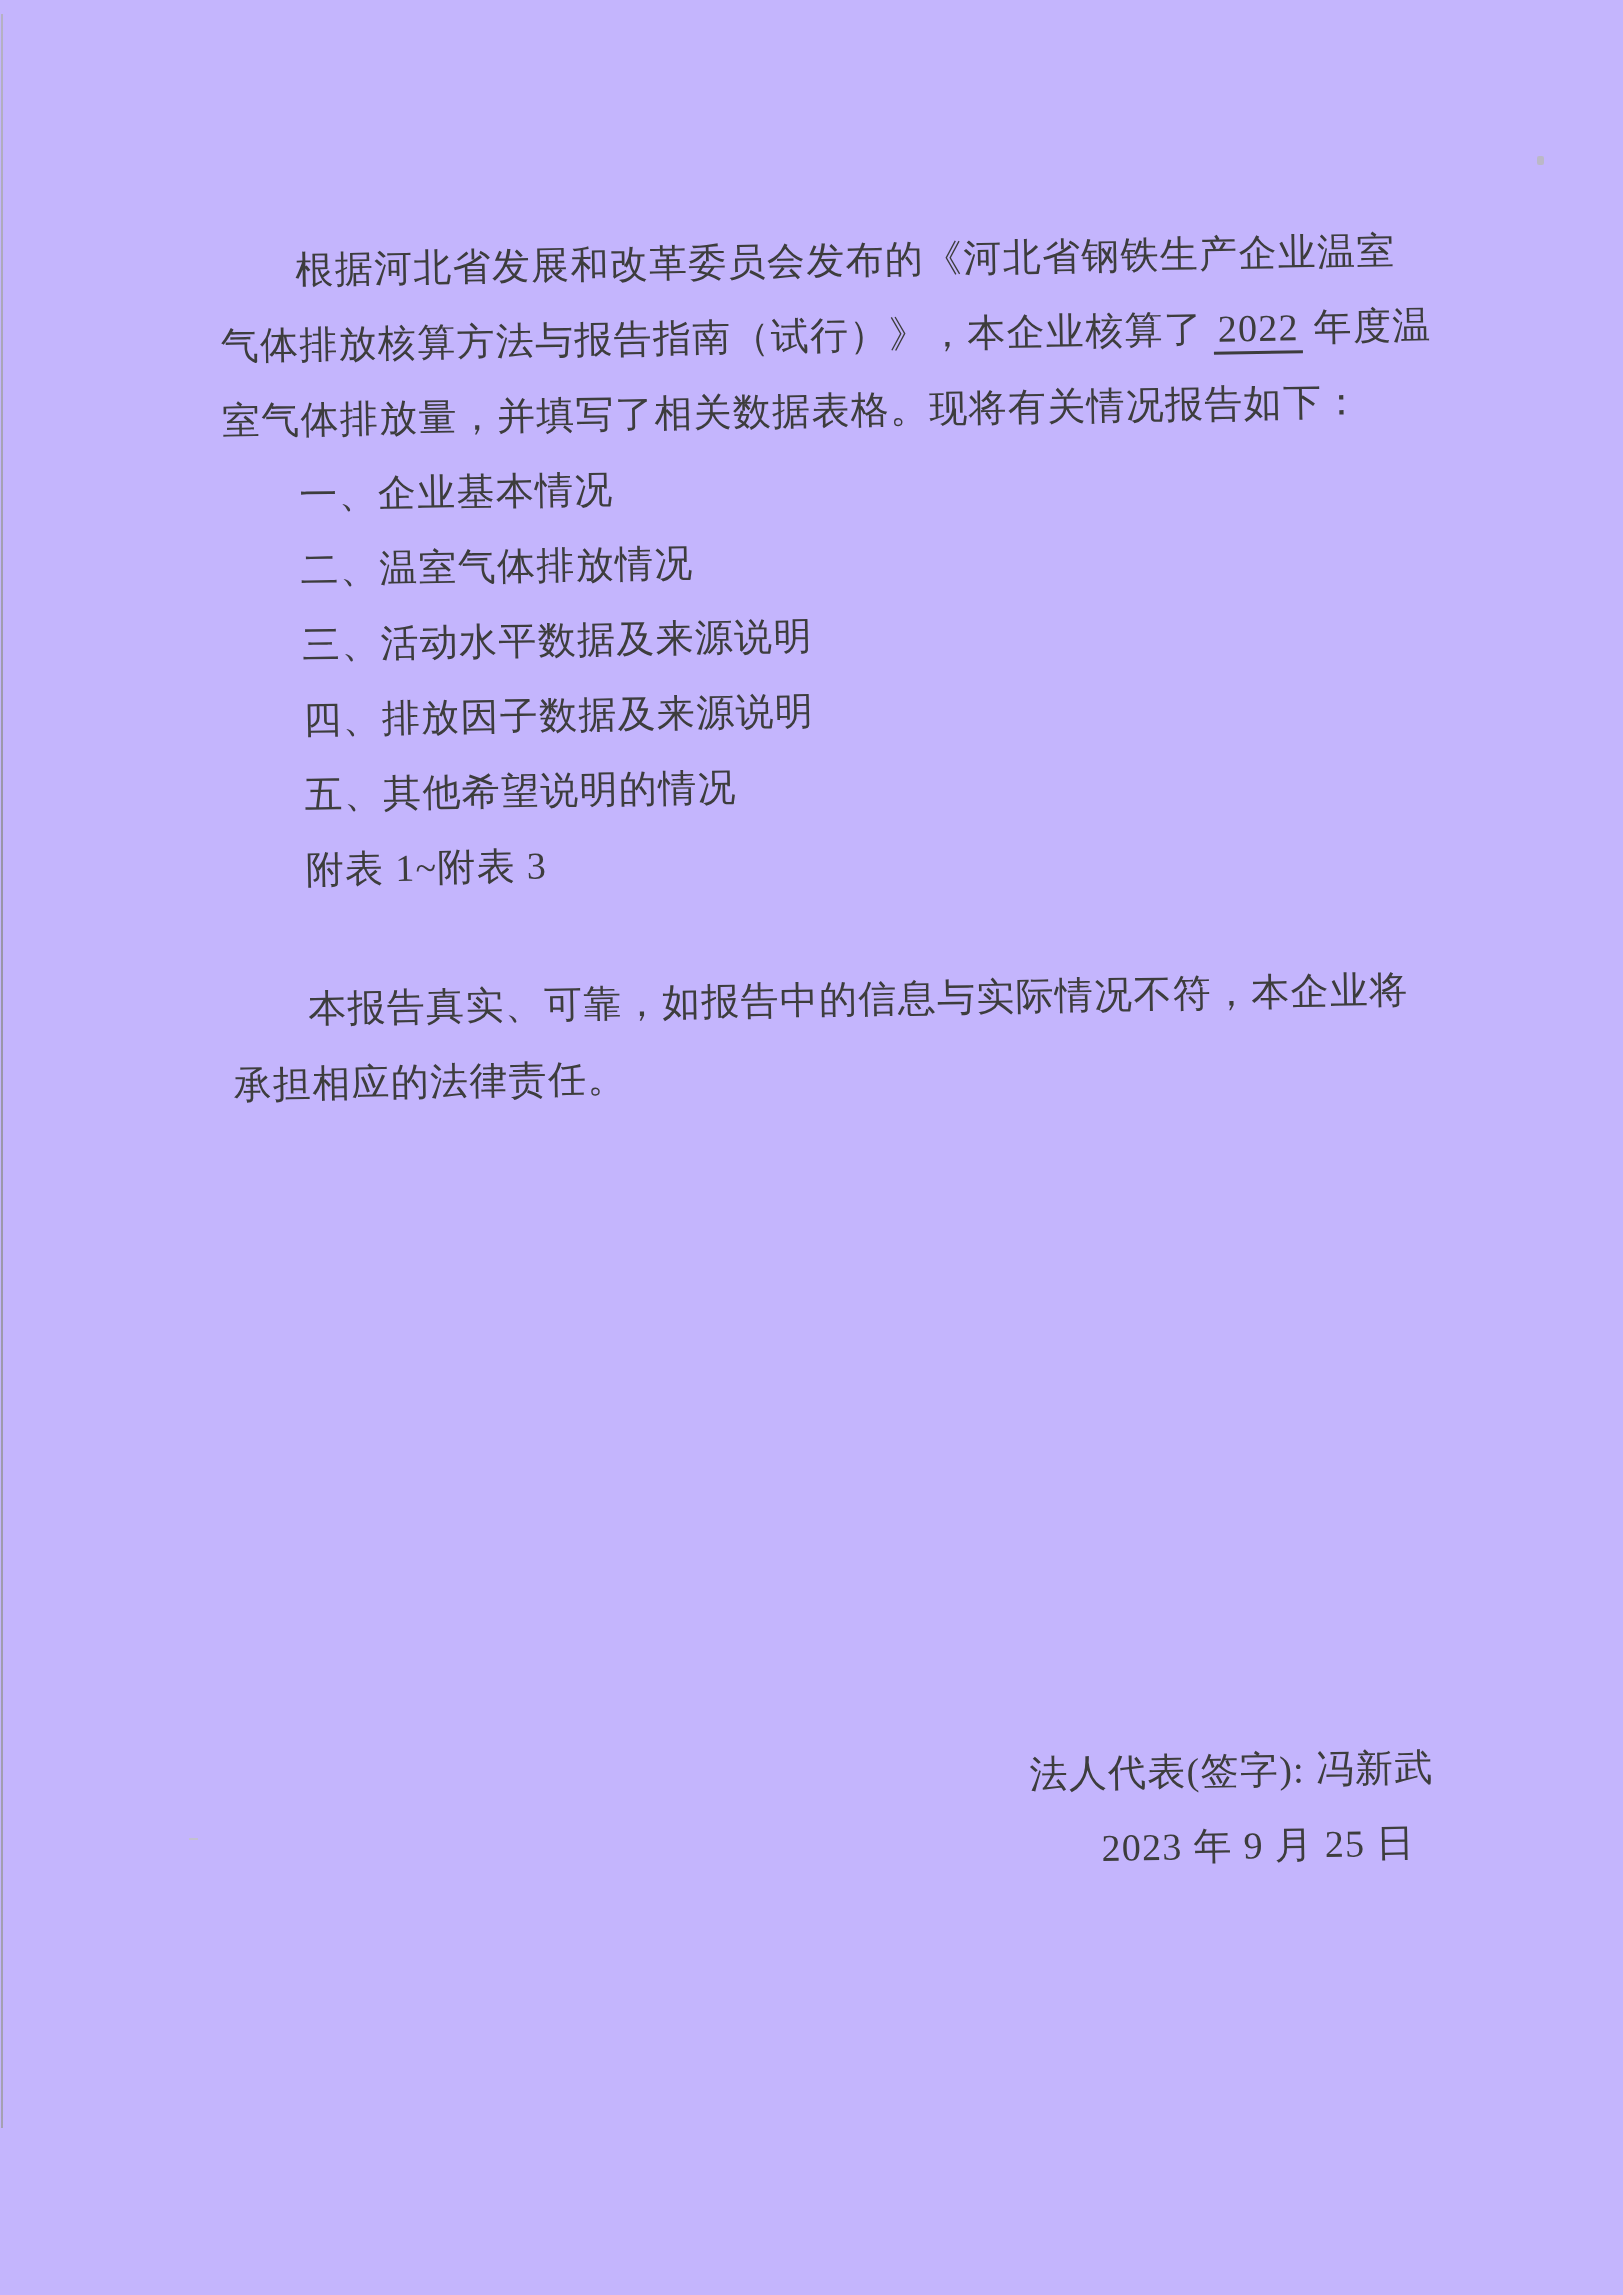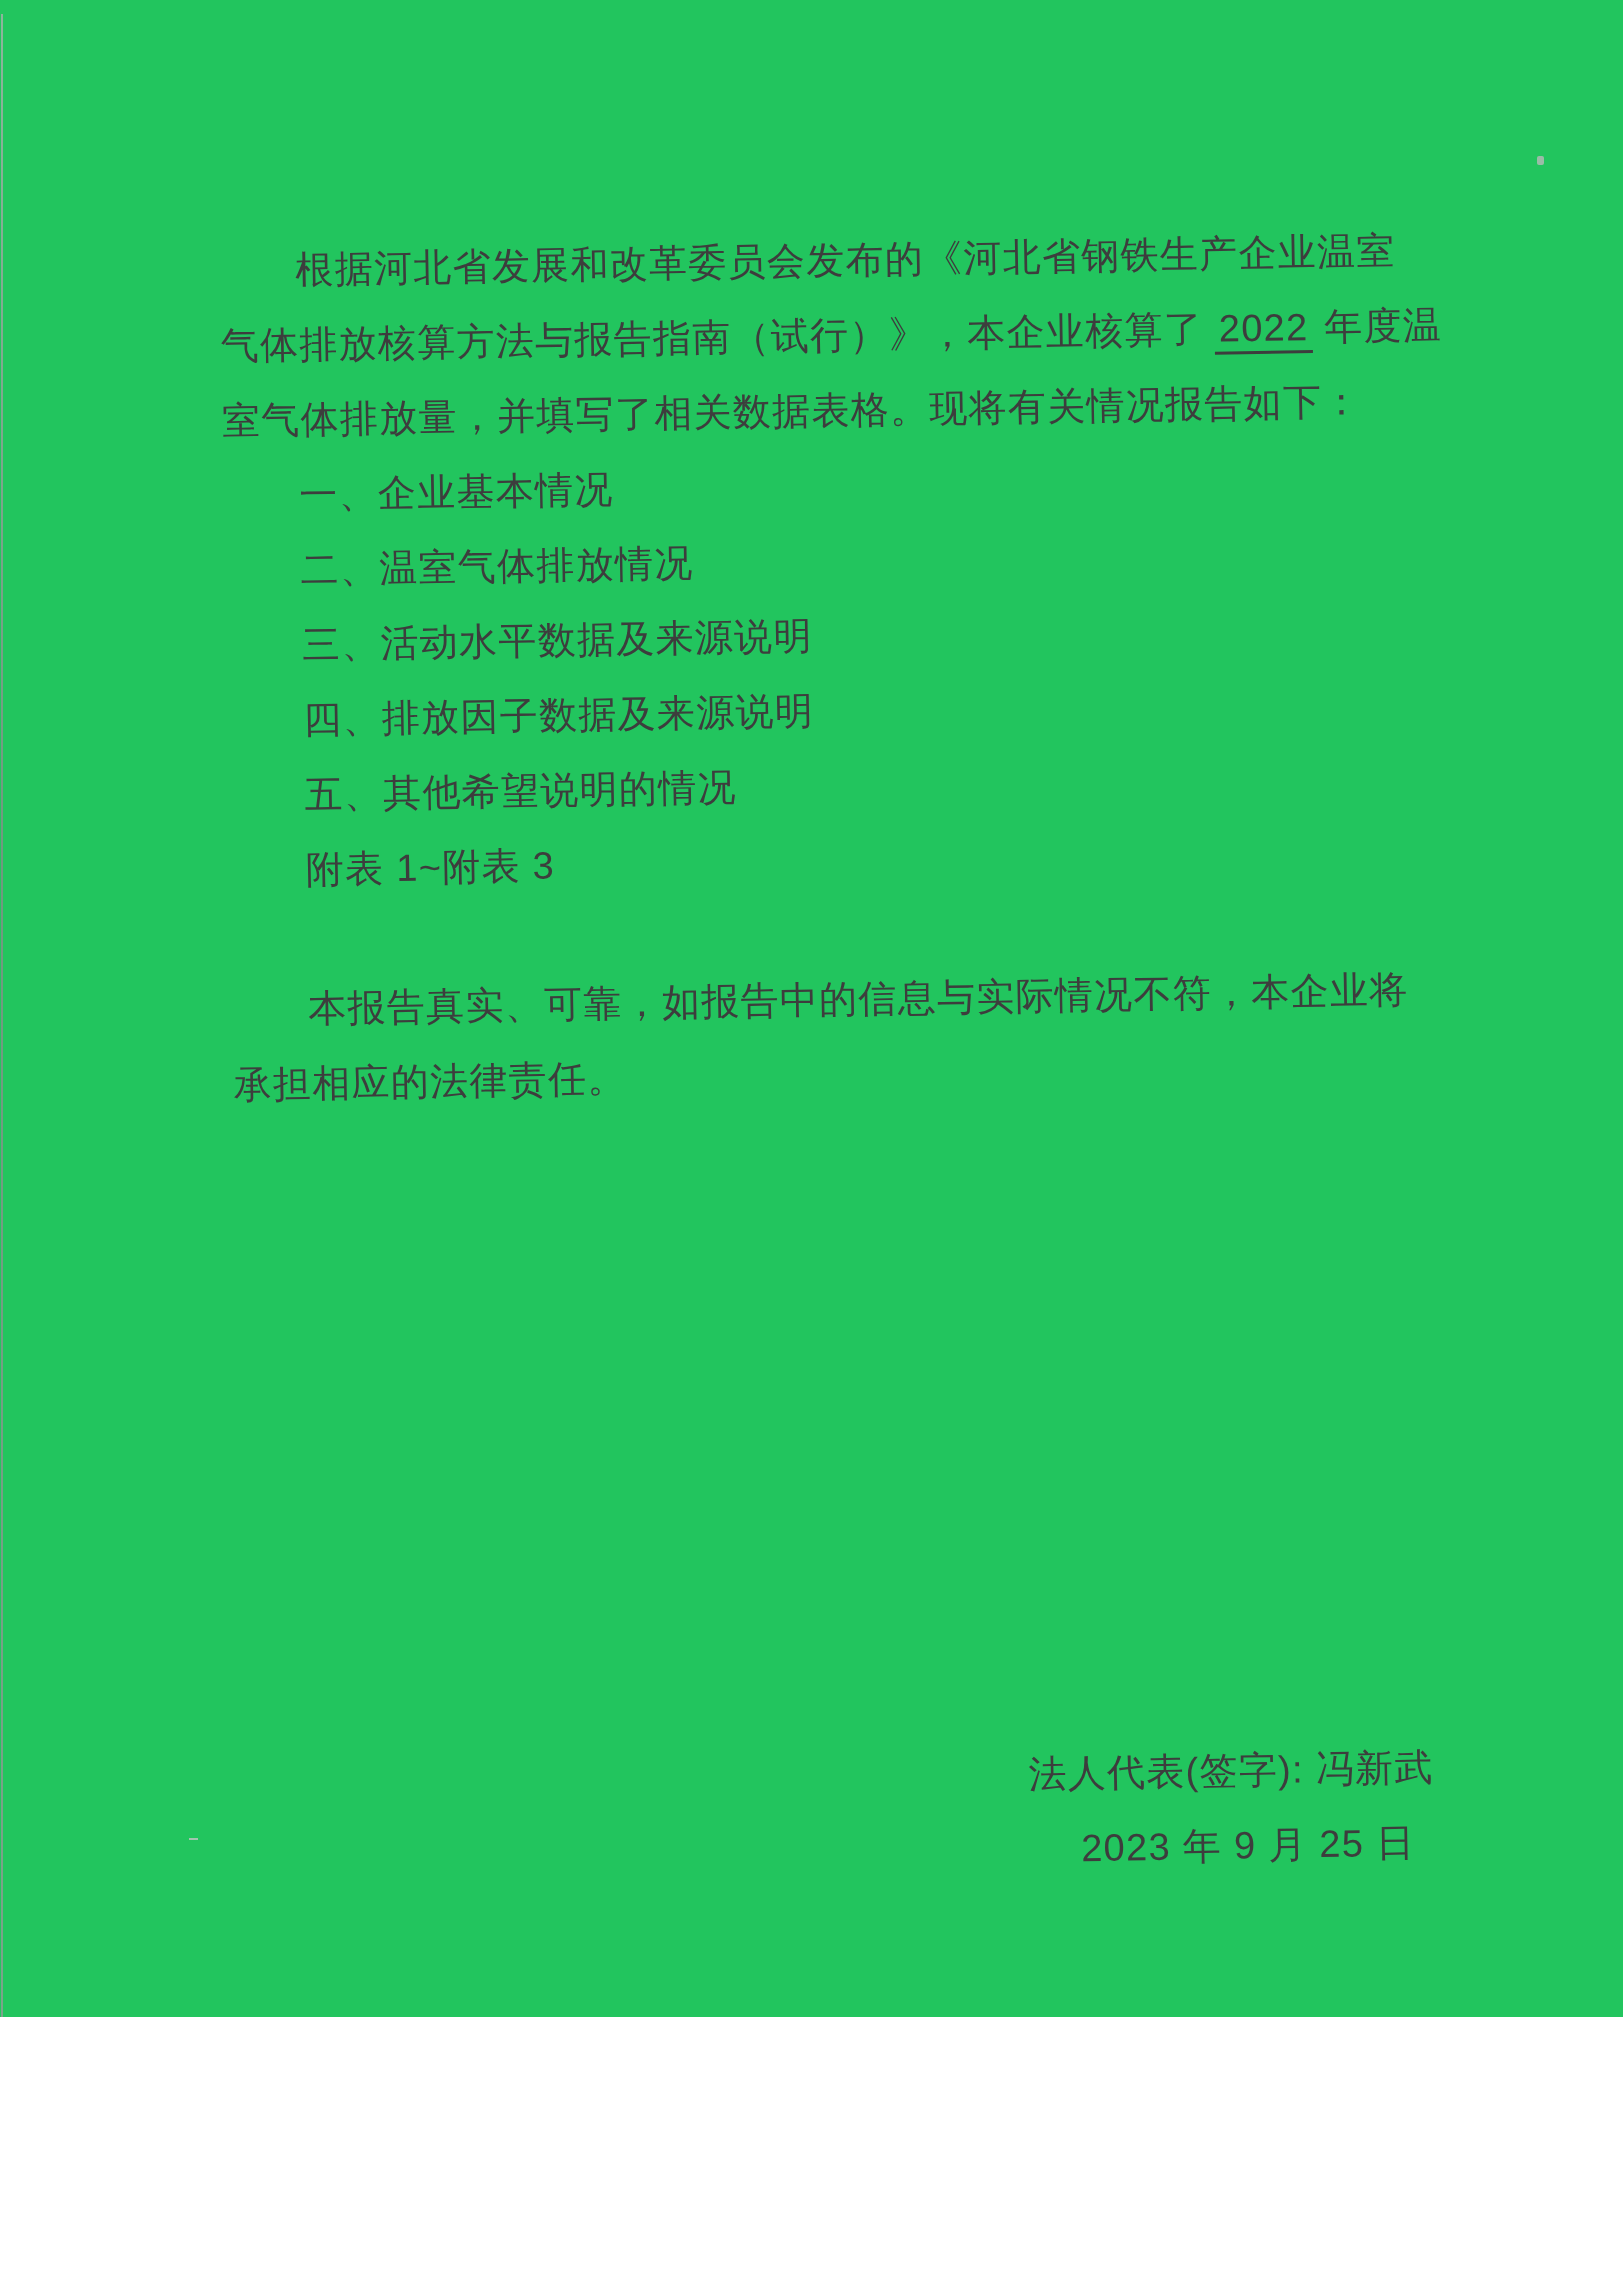--- a/index.html
+++ b/index.html
@@ -3,24 +3,24 @@
 <meta charset="utf-8">
 <style>
   html, body {
     margin: 0;
     padding: 0;
     background: #ffffff;
   }
   .page {
     position: relative;
     width: 1623px;
-    height: 2017px;
-    background: #22c55e;
+    height: 2295px;
+    background: #c4b5fd;
     overflow: hidden;
-    font-family: Liberation Sans, sans-serif;
+    font-family: Liberation Serif, serif;
     color: #3d3d3d;
   }
   
   .scan-line-left {
     position: absolute;
     left: 0.7px;
     top: 14.4px;
     width: 2px;
     height: 2114px;
     background: linear-gradient(#b0b0b0, #8a8a8a 40%, #9a9a9a);

